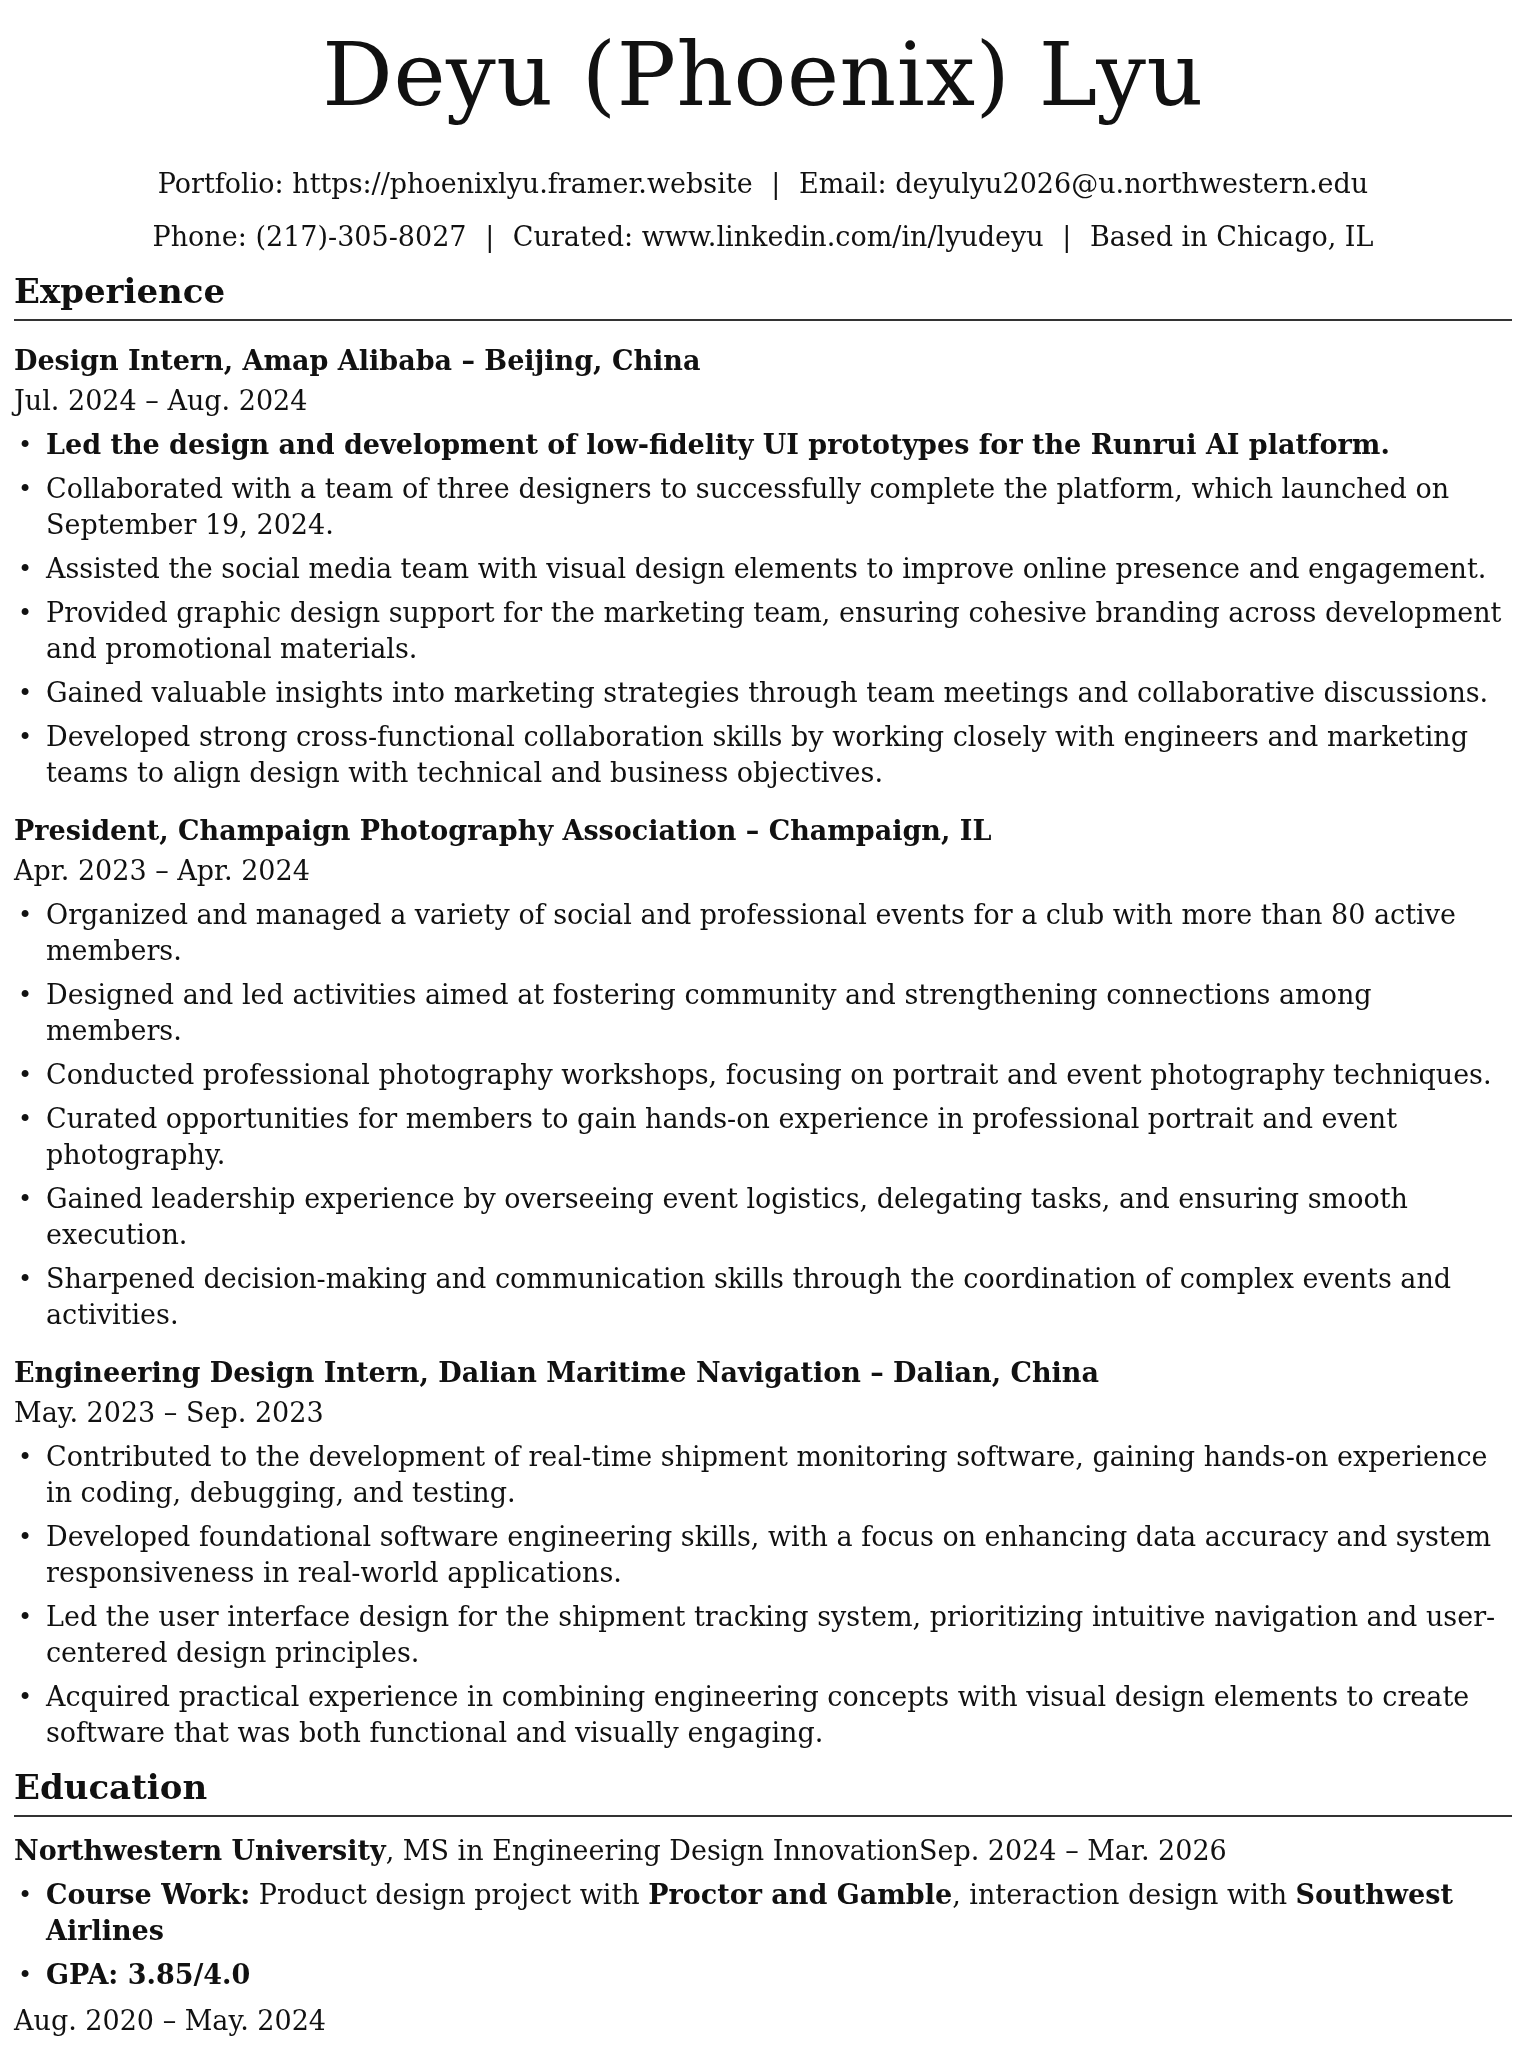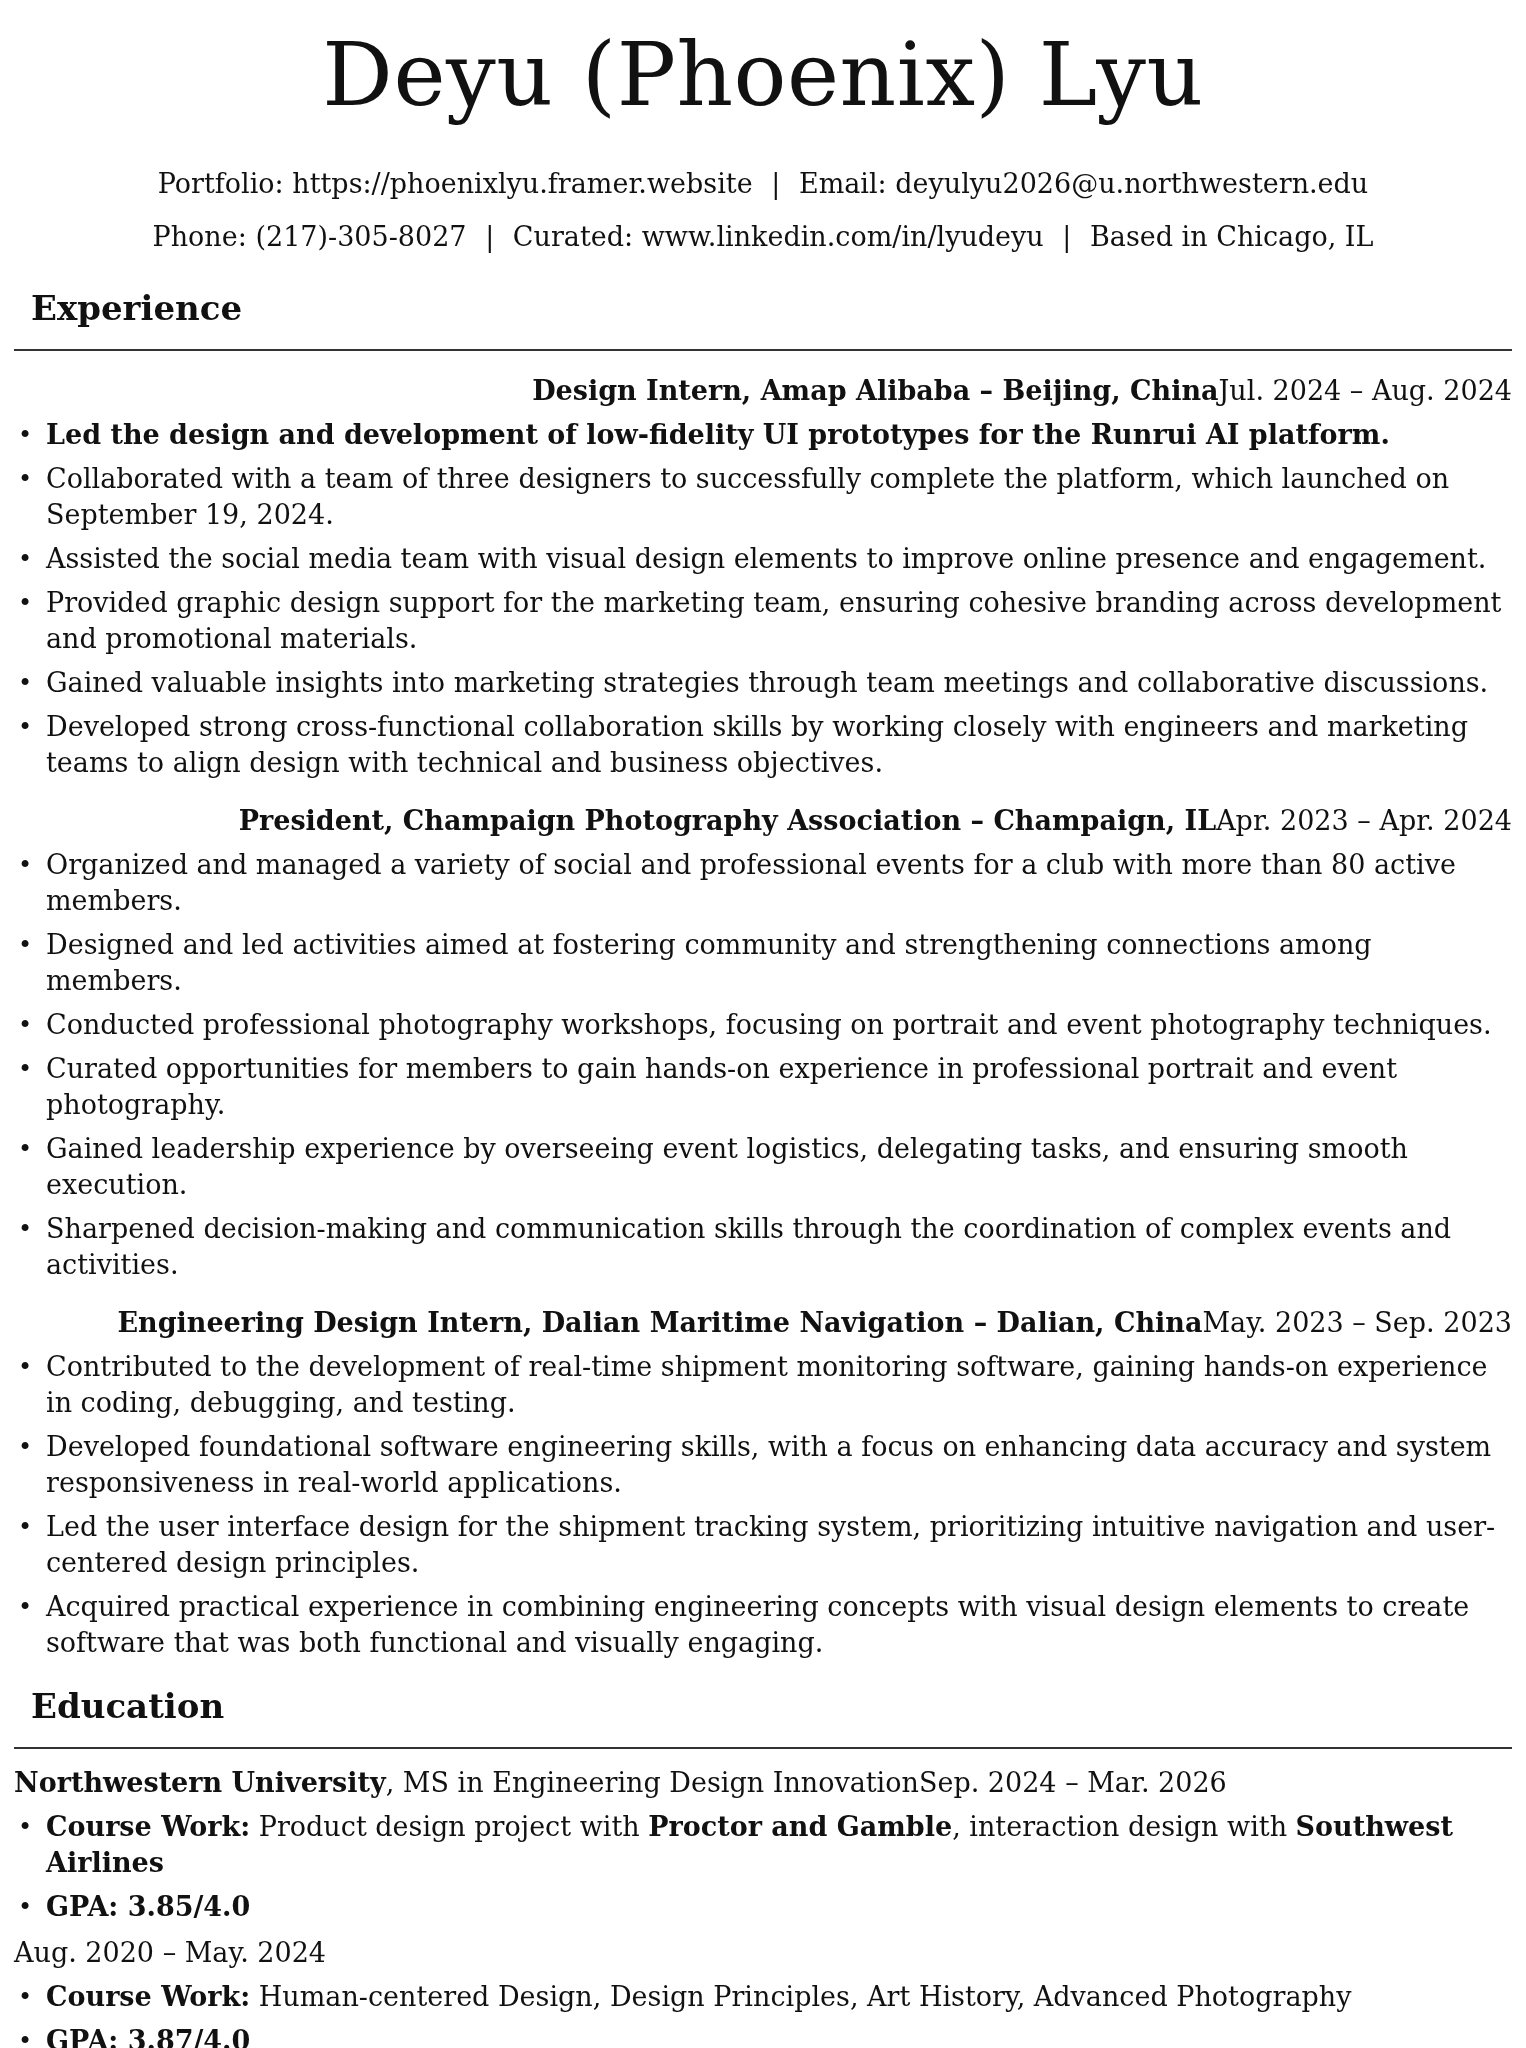--- a/index.html
+++ b/index.html
@@ -10,27 +10,27 @@
   }
   .page { position: relative; width: 1526px; height: 1736px; padding: 0 14px; box-sizing: border-box; }
   .name {
     text-align: center; font-size: 88px; font-weight: normal;
     margin: 0; padding-top: 22px; line-height: 105px; letter-spacing: 0.5px;
   }
   .contact { text-align: center; font-size: 27px; line-height: 53px; }
   .contact-line1 { margin-top: 30px; }
   .sep { margin: 0 10px; }
   .section-title {
-    font-size: 34px; font-weight: bold; margin: 17px;
+    font-size: 34px; font-weight: bold; margin: 0;
     line-height: 48px; padding-top: 4px;
   }
   .rule { height: 2px; background: #333333; margin: 4px 0 14px 0; }
   .entry-head {
     display: flex; justify-content: flex-end; align-items: baseline;
-    font-size: 27px; line-height: 40px; margin-top: 20px;
+    font-size: 27px; line-height: 40px; margin-top: 20px; flex-direction: column;
   }
   .entry-head .title { font-weight: bold; }
   .entry-head .dates { font-weight: normal; }
   ul { list-style: none; margin: 6px 0 8px 0; padding: 0; }
   li {
     position: relative; font-size: 27px; line-height: 36px;
     padding-left: 32px; margin-bottom: 8px;
   }
   li .bullet {
     position: absolute; left: 4px; top: 0; font-size: 24px;

